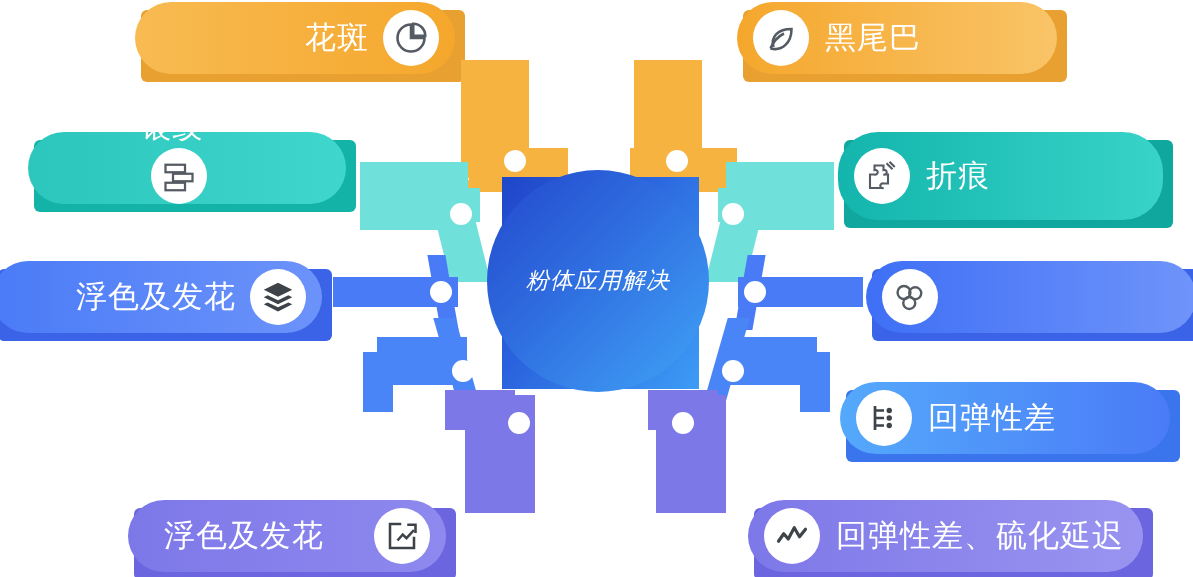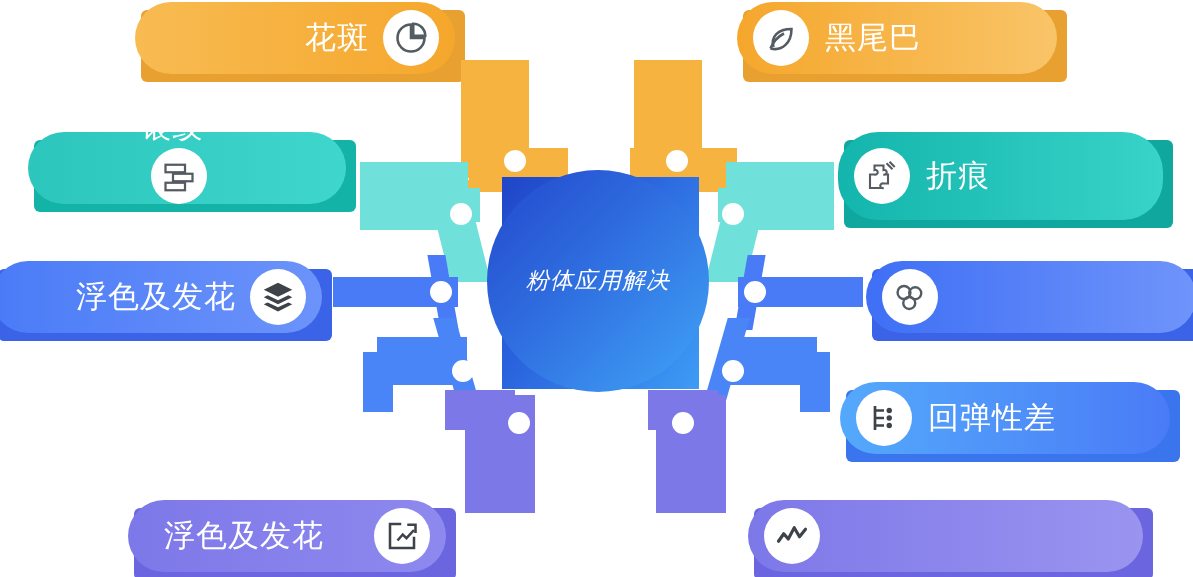--- a/index.html
+++ b/index.html
@@ -240,15 +240,16 @@
     </span>
   </div>
 
   <div class="pill right" style="left:748px;top:500px;width:395px;height:72px;background:linear-gradient(90deg,#7D78E8,#9A94F0);">
     <div class="shadowbar" style="background:#6B66E0;"></div>
     <span class="badge">
       <svg width="36" height="36" viewBox="0 0 24 24" fill="none" stroke="#3d4349" stroke-width="2.1" stroke-linecap="round" stroke-linejoin="round">
         <path d="M3 15.5l3.5-5 3 3.5 4-7.5 3.5 6 4-5"></path>
       </svg>
     </span>
+    <span class="label">回弹性差、硫化延迟</span>
   </div>
 
 </div>
 
 </body></html>

